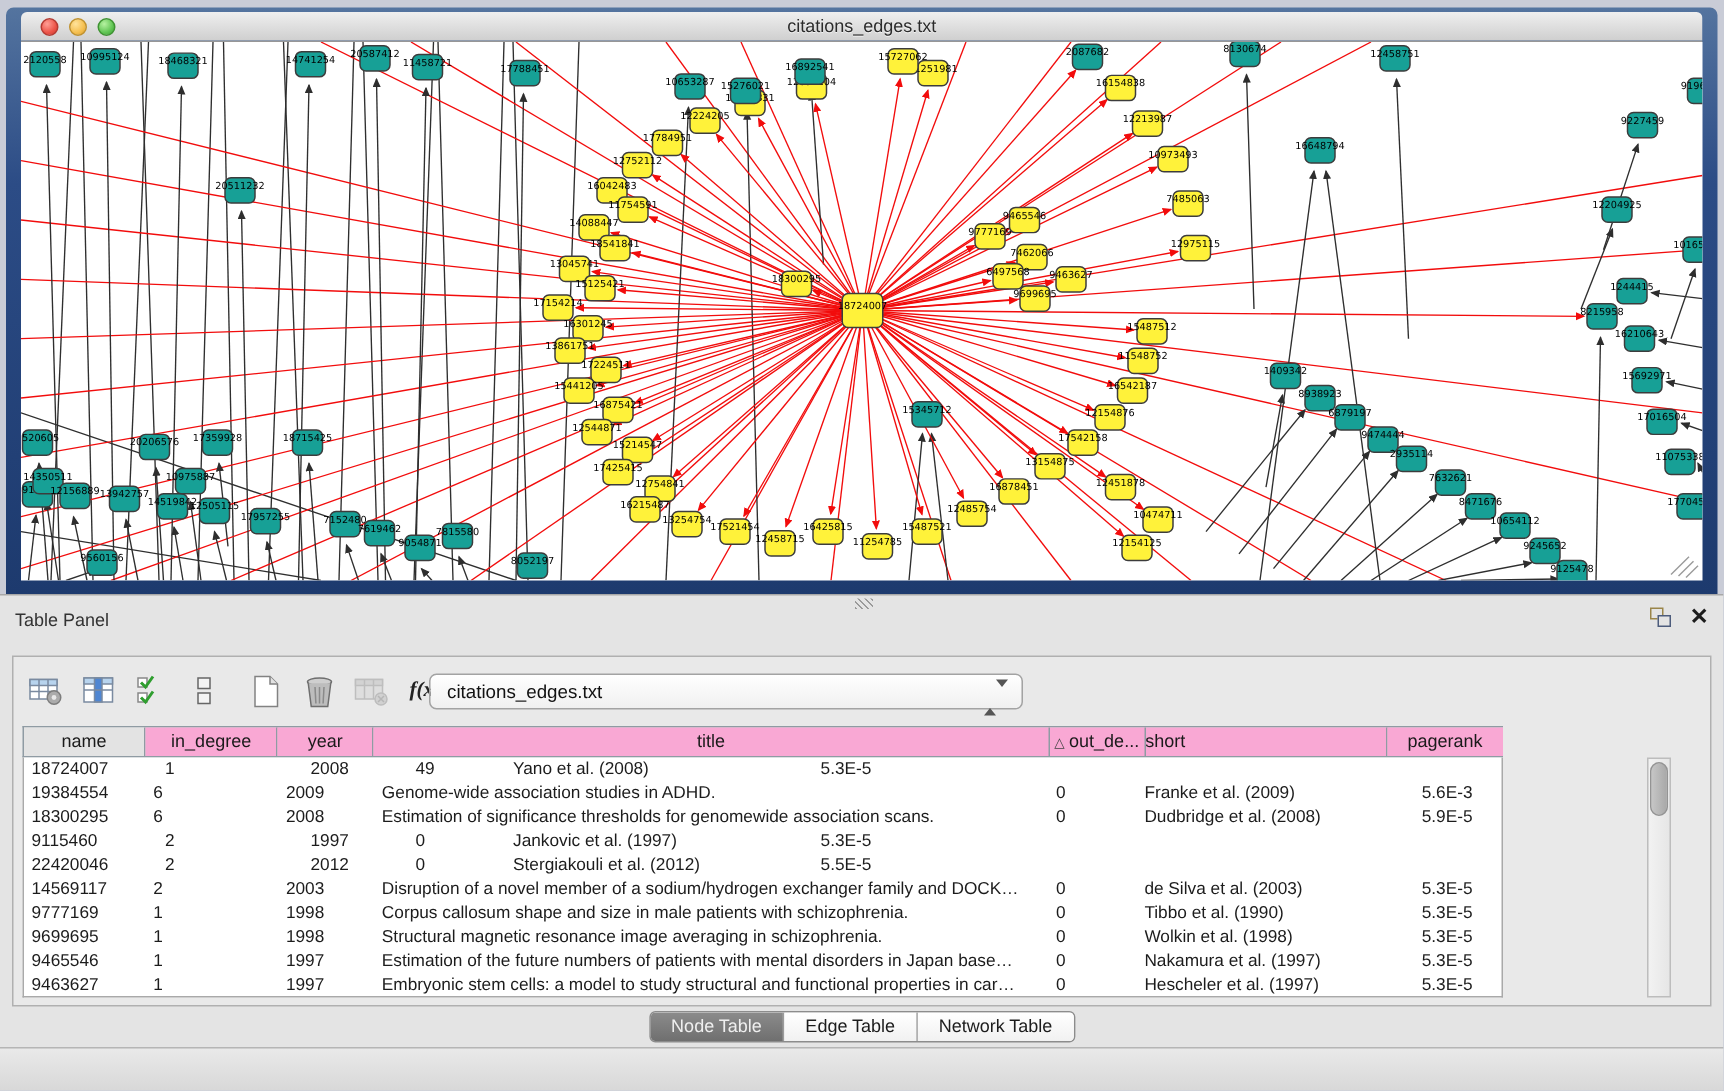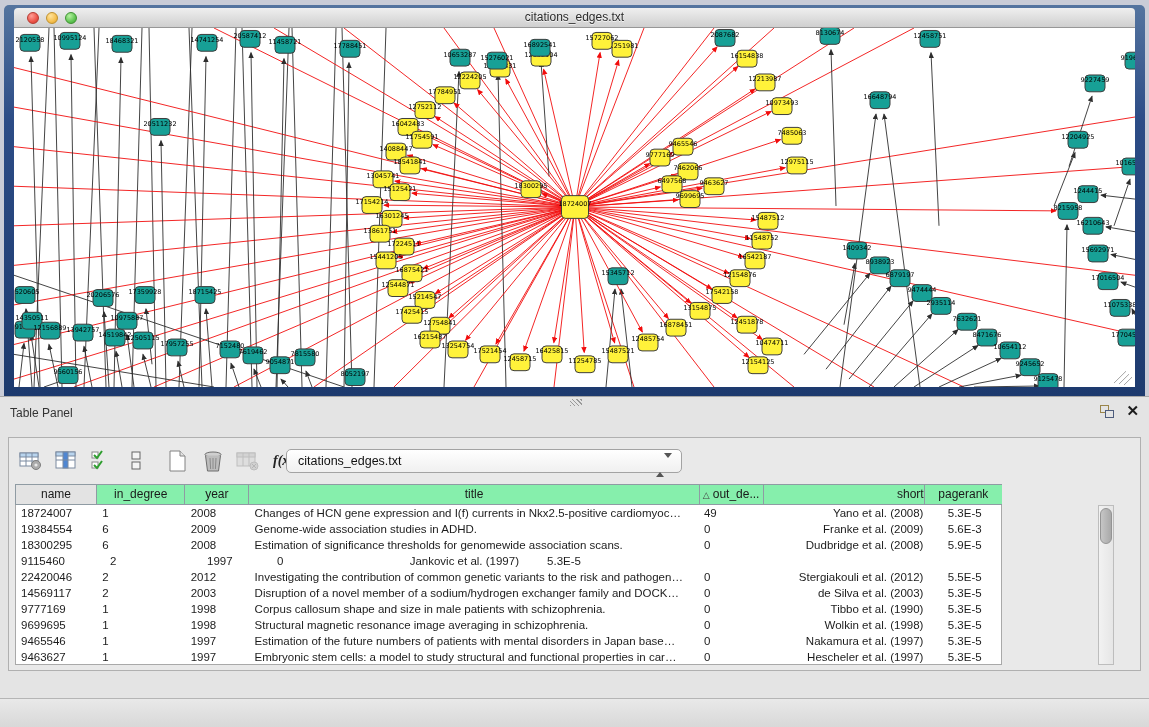--- a/index.html
+++ b/index.html
@@ -41,27 +41,27 @@
   .combo { position:absolute; left:277px; top:11px; width:396px; height:24px;
     background:linear-gradient(180deg,#ffffff,#f0f0f0); border:1px solid #a3a3a3; border-radius:5px;
     font-size:12.5px; color:#111; line-height:22px; padding-left:11px; cursor:pointer; }
   .combo .arrows { position:absolute; right:9px; top:4px; }
   .combo .arrows .up { width:0; height:0; border-left:4px solid transparent; border-right:4px solid transparent; border-bottom:5px solid #555; margin-bottom:3px; }
   .combo .arrows .dn { width:0; height:0; border-left:4px solid transparent; border-right:4px solid transparent; border-top:5px solid #555; }
 
   .tbl { position:absolute; left:6px; top:46px; width:987px; }
   .tbl-head { display:flex; height:21px; border:1px solid #8f9ba3; border-right:none; }
   .th { font-size:12px; color:#1a1a1a; text-align:center; line-height:19px;
-    background:#86efac; border-right:1px solid #8f9ba3; overflow:hidden; white-space:nowrap; cursor:pointer; }
+    background:#f9a8d4; border-right:1px solid #8f9ba3; overflow:hidden; white-space:nowrap; cursor:pointer; }
   .th.local { background:#e3e3e3; }
   .th .sort { font-size:9px; color:#444; margin-right:3px; }
   .tbl-body { background:#ffffff; border:1px solid #a9a9a9; border-top:none; height:160px; overflow:hidden; }
   .tr { display:flex; height:16px; line-height:16px; }
   .td { font-size:11.5px; color:#1c1c1c; padding-left:5px; overflow:hidden; white-space:nowrap; }
-  .c0{width:89px;} .c1{width:97px;} .c2{width:70px;} .c3{width:495px;} .c4{width:70px;} .c5{width:177px; text-align:right; padding-left:0;} .c6{width:85px; border-right:none;text-align:center;}
+  .c0{width:89px;} .c1{width:97px;} .c2{width:70px;} .c3{width:495px;} .c4{width:70px;} .c5{width:177px; text-align:left; padding-left:0;} .c6{width:85px; border-right:none;text-align:center;}
   .vscroll { position:absolute; left:1089px; top:67px; width:16px; height:160px;
     background:linear-gradient(90deg,#f2f2f2,#e6e6e6); border:1px solid #bdbdbd; }
   .vthumb { position:absolute; left:1px; top:2px; width:12px; height:36px; border-radius:6px;
     background:linear-gradient(90deg,#c6c6c6,#a9a9a9); border:1px solid #949494; cursor:pointer; }
 
   .tabs { position:absolute; left:50%; transform:translateX(-50%); top:277px; display:flex;
     border:1px solid #8c8c8c; border-radius:4px; overflow:hidden; background:#ffffff; height:21px; }
   .tab { font-size:12px; color:#1c1c1c; line-height:19px; padding:0 14px; border-right:1px solid #9b9b9b; cursor:pointer; background:linear-gradient(180deg,#ffffff,#f1f1f1); }
   .tab:last-child { border-right:none; }
   .tab.sel { background:linear-gradient(180deg,#8b8b8b,#6f6f6f); color:#efefef; }
@@ -569,21 +569,20 @@
           <span class="th c3">title</span>
           <span class="th c4"><span class="sort">△</span>out_de...</span>
           <span class="th c5">short</span>
           <span class="th c6">pagerank</span>
         </div>
       <div class="tbl-body">
           <div class="tr">
             <span class="td c0">18724007</span>
             <span class="td c1">1</span>
             <span class="td c2">2008</span>
-            <span class="td c3">Changes of HCN gene expression and I(f) currents in Nkx2.5-positive cardiomyoc…</span>
             <span class="td c4">49</span>
             <span class="td c5">Yano et al. (2008)</span>
             <span class="td c6">5.3E-5</span>
           </div>
           <div class="tr">
             <span class="td c0">19384554</span>
             <span class="td c1">6</span>
             <span class="td c2">2009</span>
             <span class="td c3">Genome-wide association studies in ADHD.</span>
             <span class="td c4">0</span>
@@ -604,21 +603,20 @@
             <span class="td c1">2</span>
             <span class="td c2">1997</span>
             <span class="td c4">0</span>
             <span class="td c5">Jankovic et al. (1997)</span>
             <span class="td c6">5.3E-5</span>
           </div>
           <div class="tr">
             <span class="td c0">22420046</span>
             <span class="td c1">2</span>
             <span class="td c2">2012</span>
-            <span class="td c3">Investigating the contribution of common genetic variants to the risk and pathogen…</span>
             <span class="td c4">0</span>
             <span class="td c5">Stergiakouli et al. (2012)</span>
             <span class="td c6">5.5E-5</span>
           </div>
           <div class="tr">
             <span class="td c0">14569117</span>
             <span class="td c1">2</span>
             <span class="td c2">2003</span>
             <span class="td c3">Disruption of a novel member of a sodium/hydrogen exchanger family and DOCK…</span>
             <span class="td c4">0</span>
@@ -661,20 +659,25 @@
             <span class="td c5">Hescheler et al. (1997)</span>
             <span class="td c6">5.3E-5</span>
           </div>
         </div>
     </div>
     <div class="vscroll">
       <span class="vthumb"></span>
     </div>
   </div>
 
+  <div class="tabs">
+    <span class="tab sel">Node Table</span>
+    <span class="tab">Edge Table</span>
+    <span class="tab">Network Table</span>
+  </div>
 
   <div class="statusbar">
     <span class="memory">
       <span class="lbl">Memory: OK</span>
       <span class="dot"></span>
     </span>
   </div>
 </div>
 
 </body></html>

